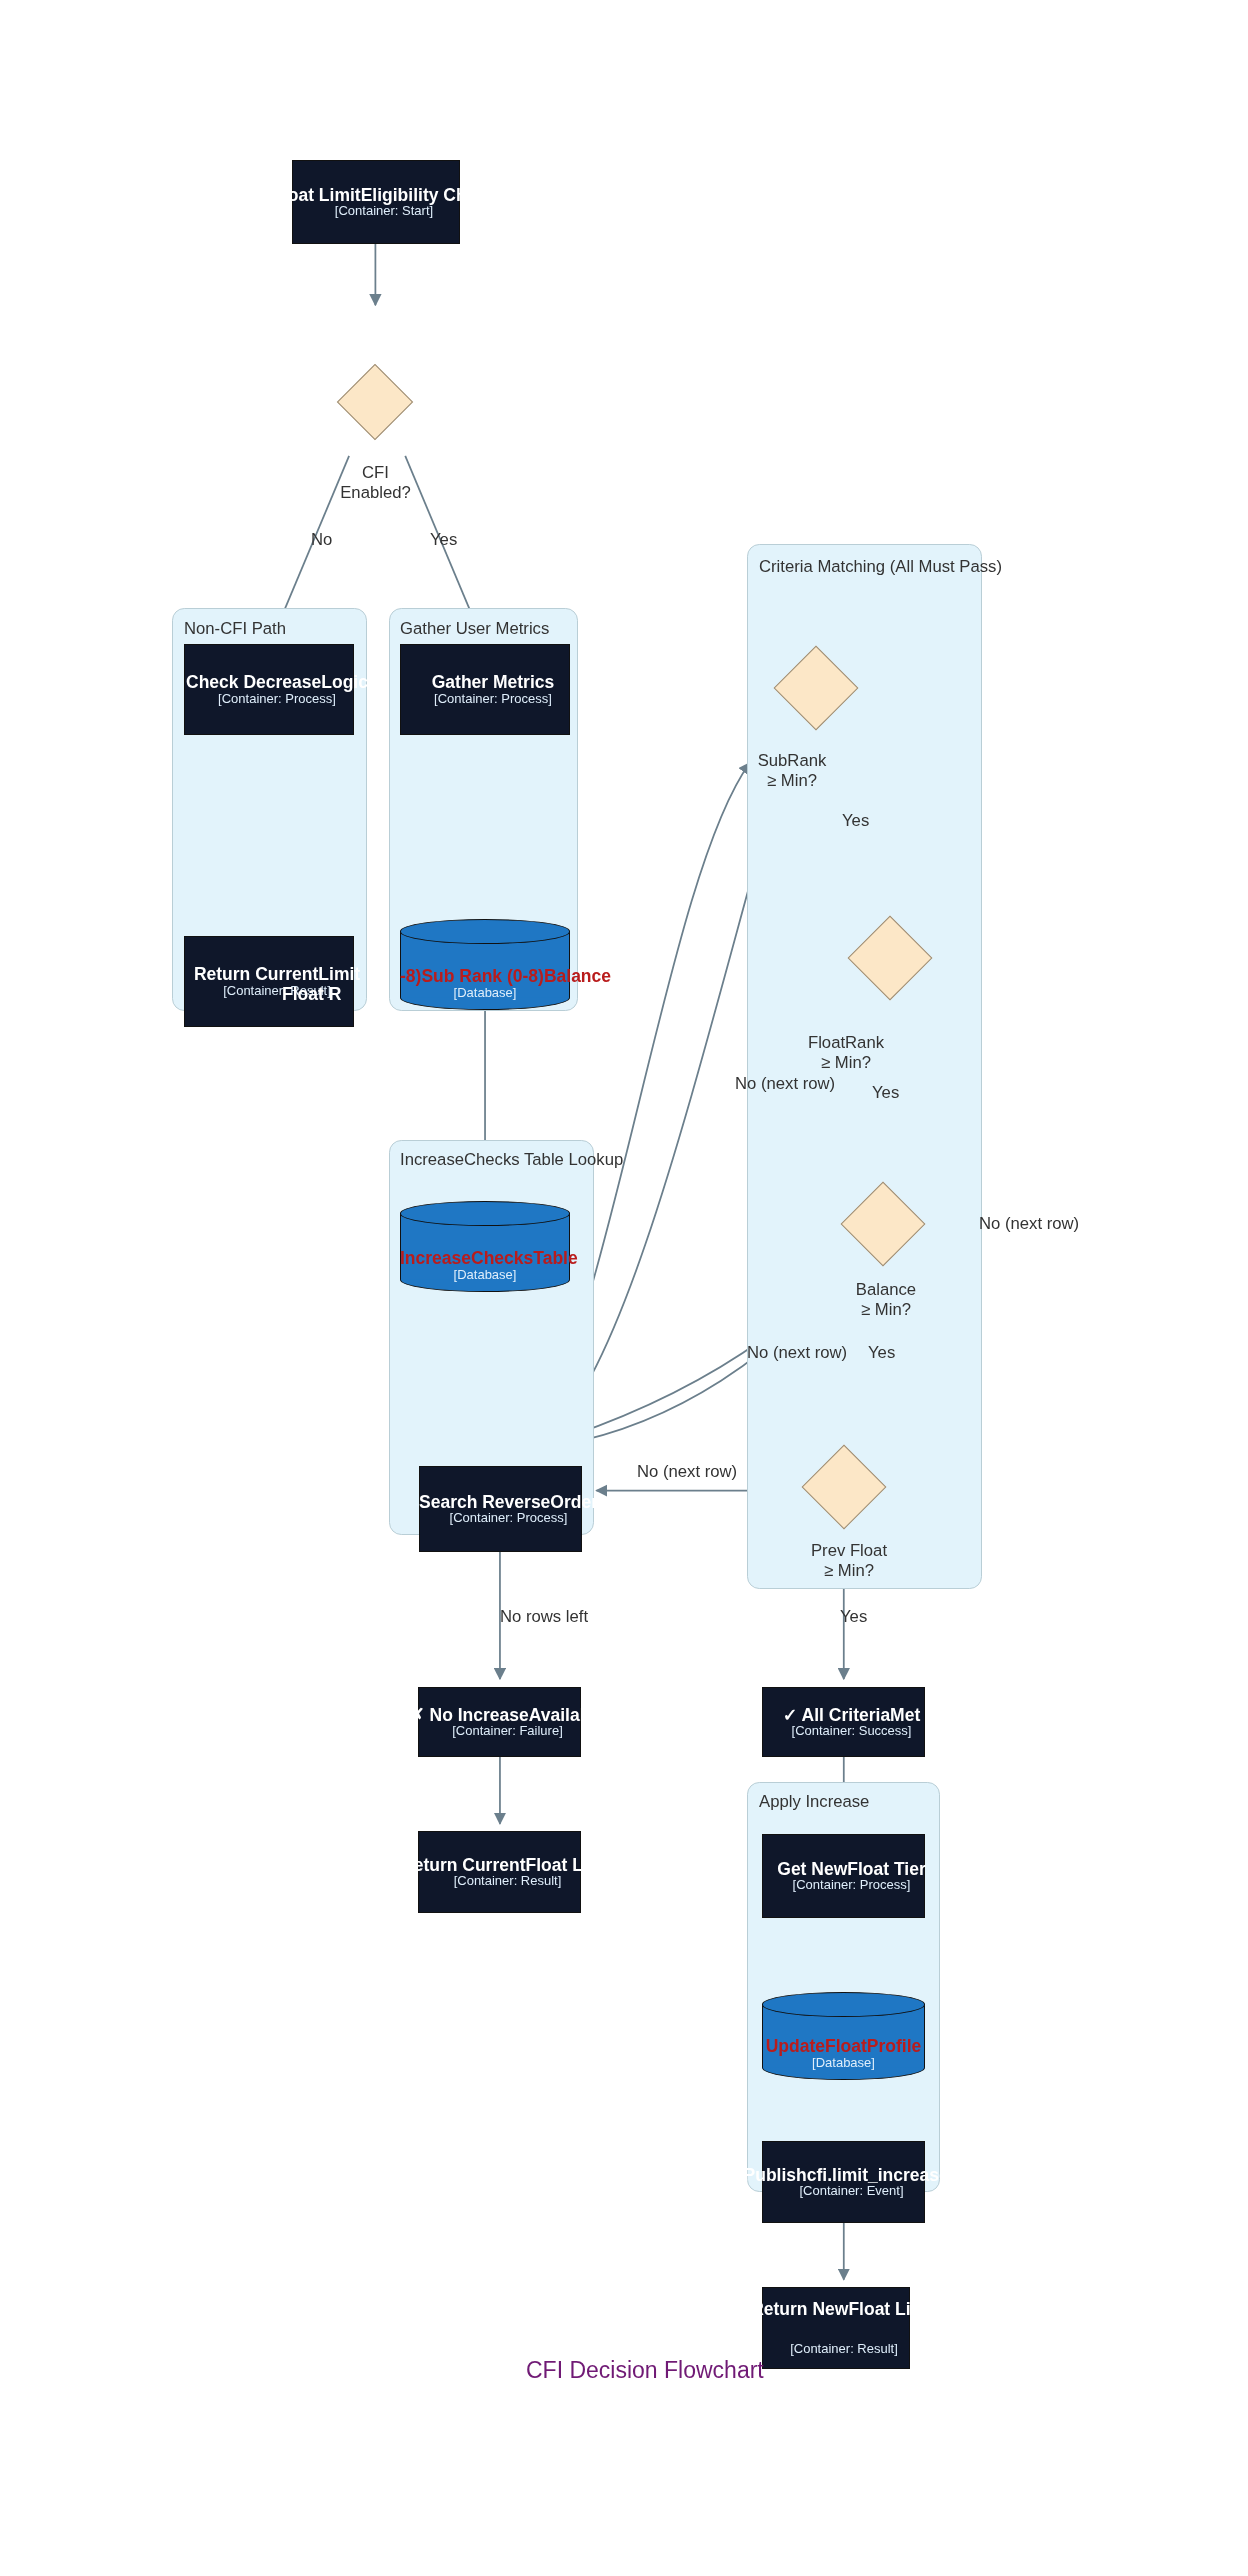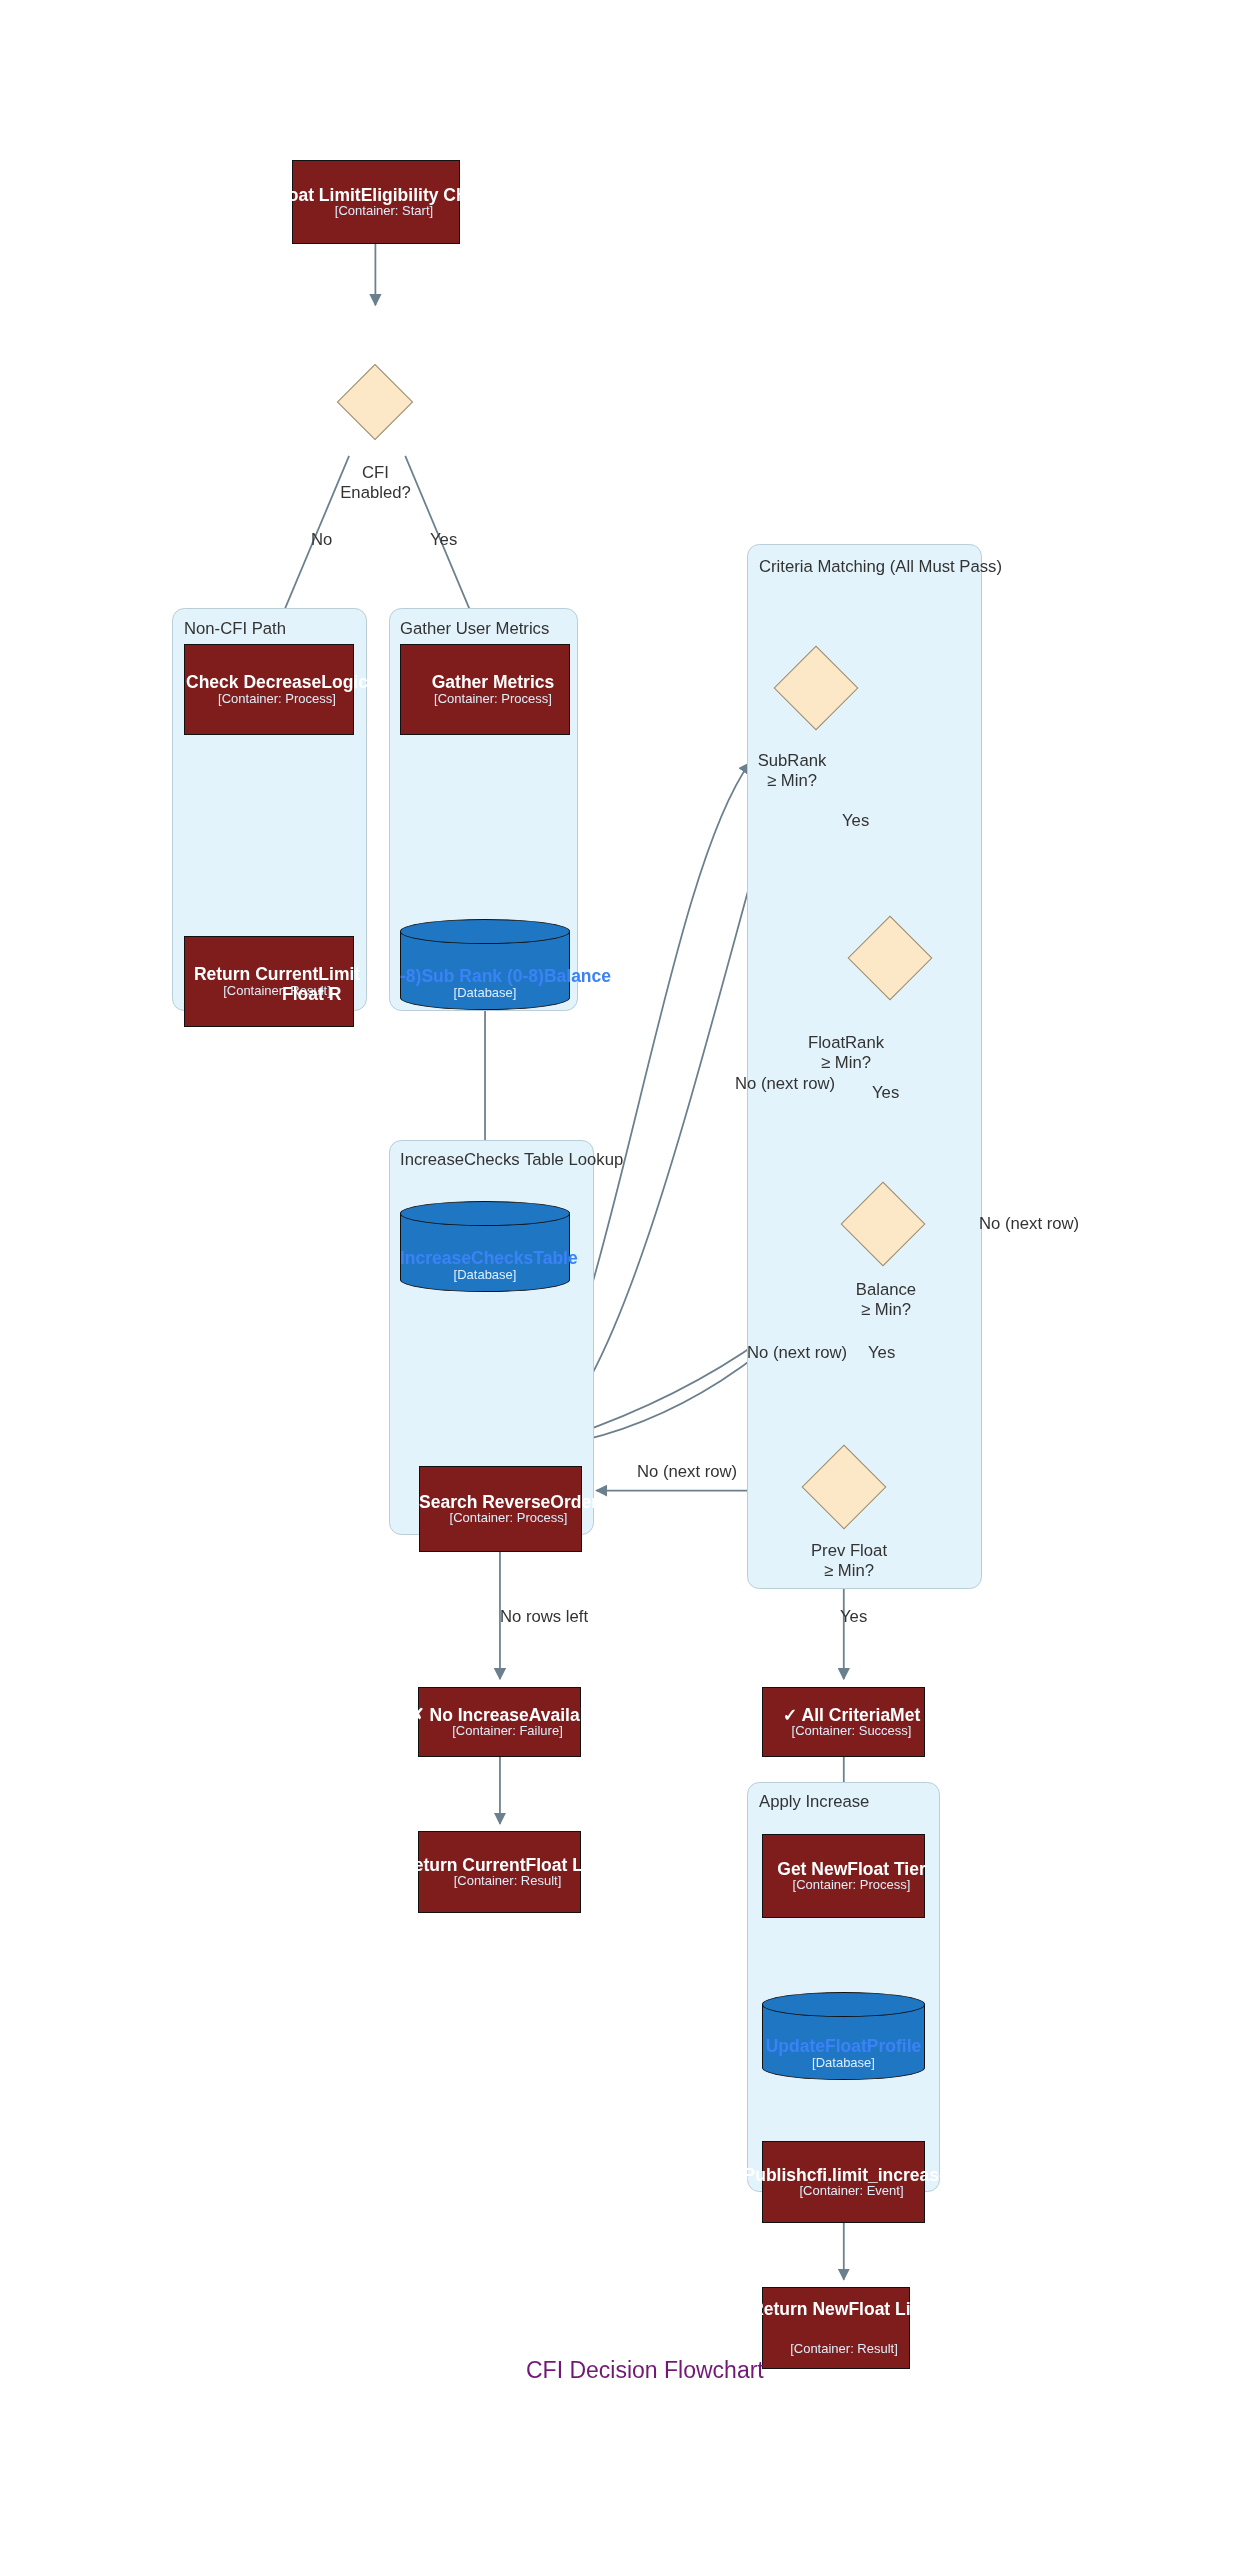--- a/index.html
+++ b/index.html
@@ -44,21 +44,21 @@
   .node {
     position: absolute;
     box-sizing: border-box;
     display: flex;
     flex-direction: column;
     align-items: center;
     justify-content: center;
     text-align: center;
   }
   .rect {
-    background: #7f1d1d;
+    background: #0f172a;
     border: 1.8px solid #111111;
     padding-left: 16px;
   }
   .rect .title {
     color: #ffffff;
     font-weight: bold;
     font-size: 17.5px;
     white-space: nowrap;
     line-height: 1.05;
   }
@@ -103,21 +103,21 @@
     clip-path: inset(50% -3.5px -3.5px -3.5px);
   }
   .db .db-text {
     position: absolute;
     left: 0; right: 0;
     bottom: 10.5px;
     text-align: center;
     z-index: 3;
   }
   .db .title {
-    color: #3b82f6;
+    color: #b91c1c;
     font-weight: bold;
     font-size: 17.5px;
     white-space: nowrap;
     line-height: 1.05;
   }
   .db .sub {
     color: #dfeefb;
     font-size: 13px;
     white-space: nowrap;
     line-height: 1.05;

